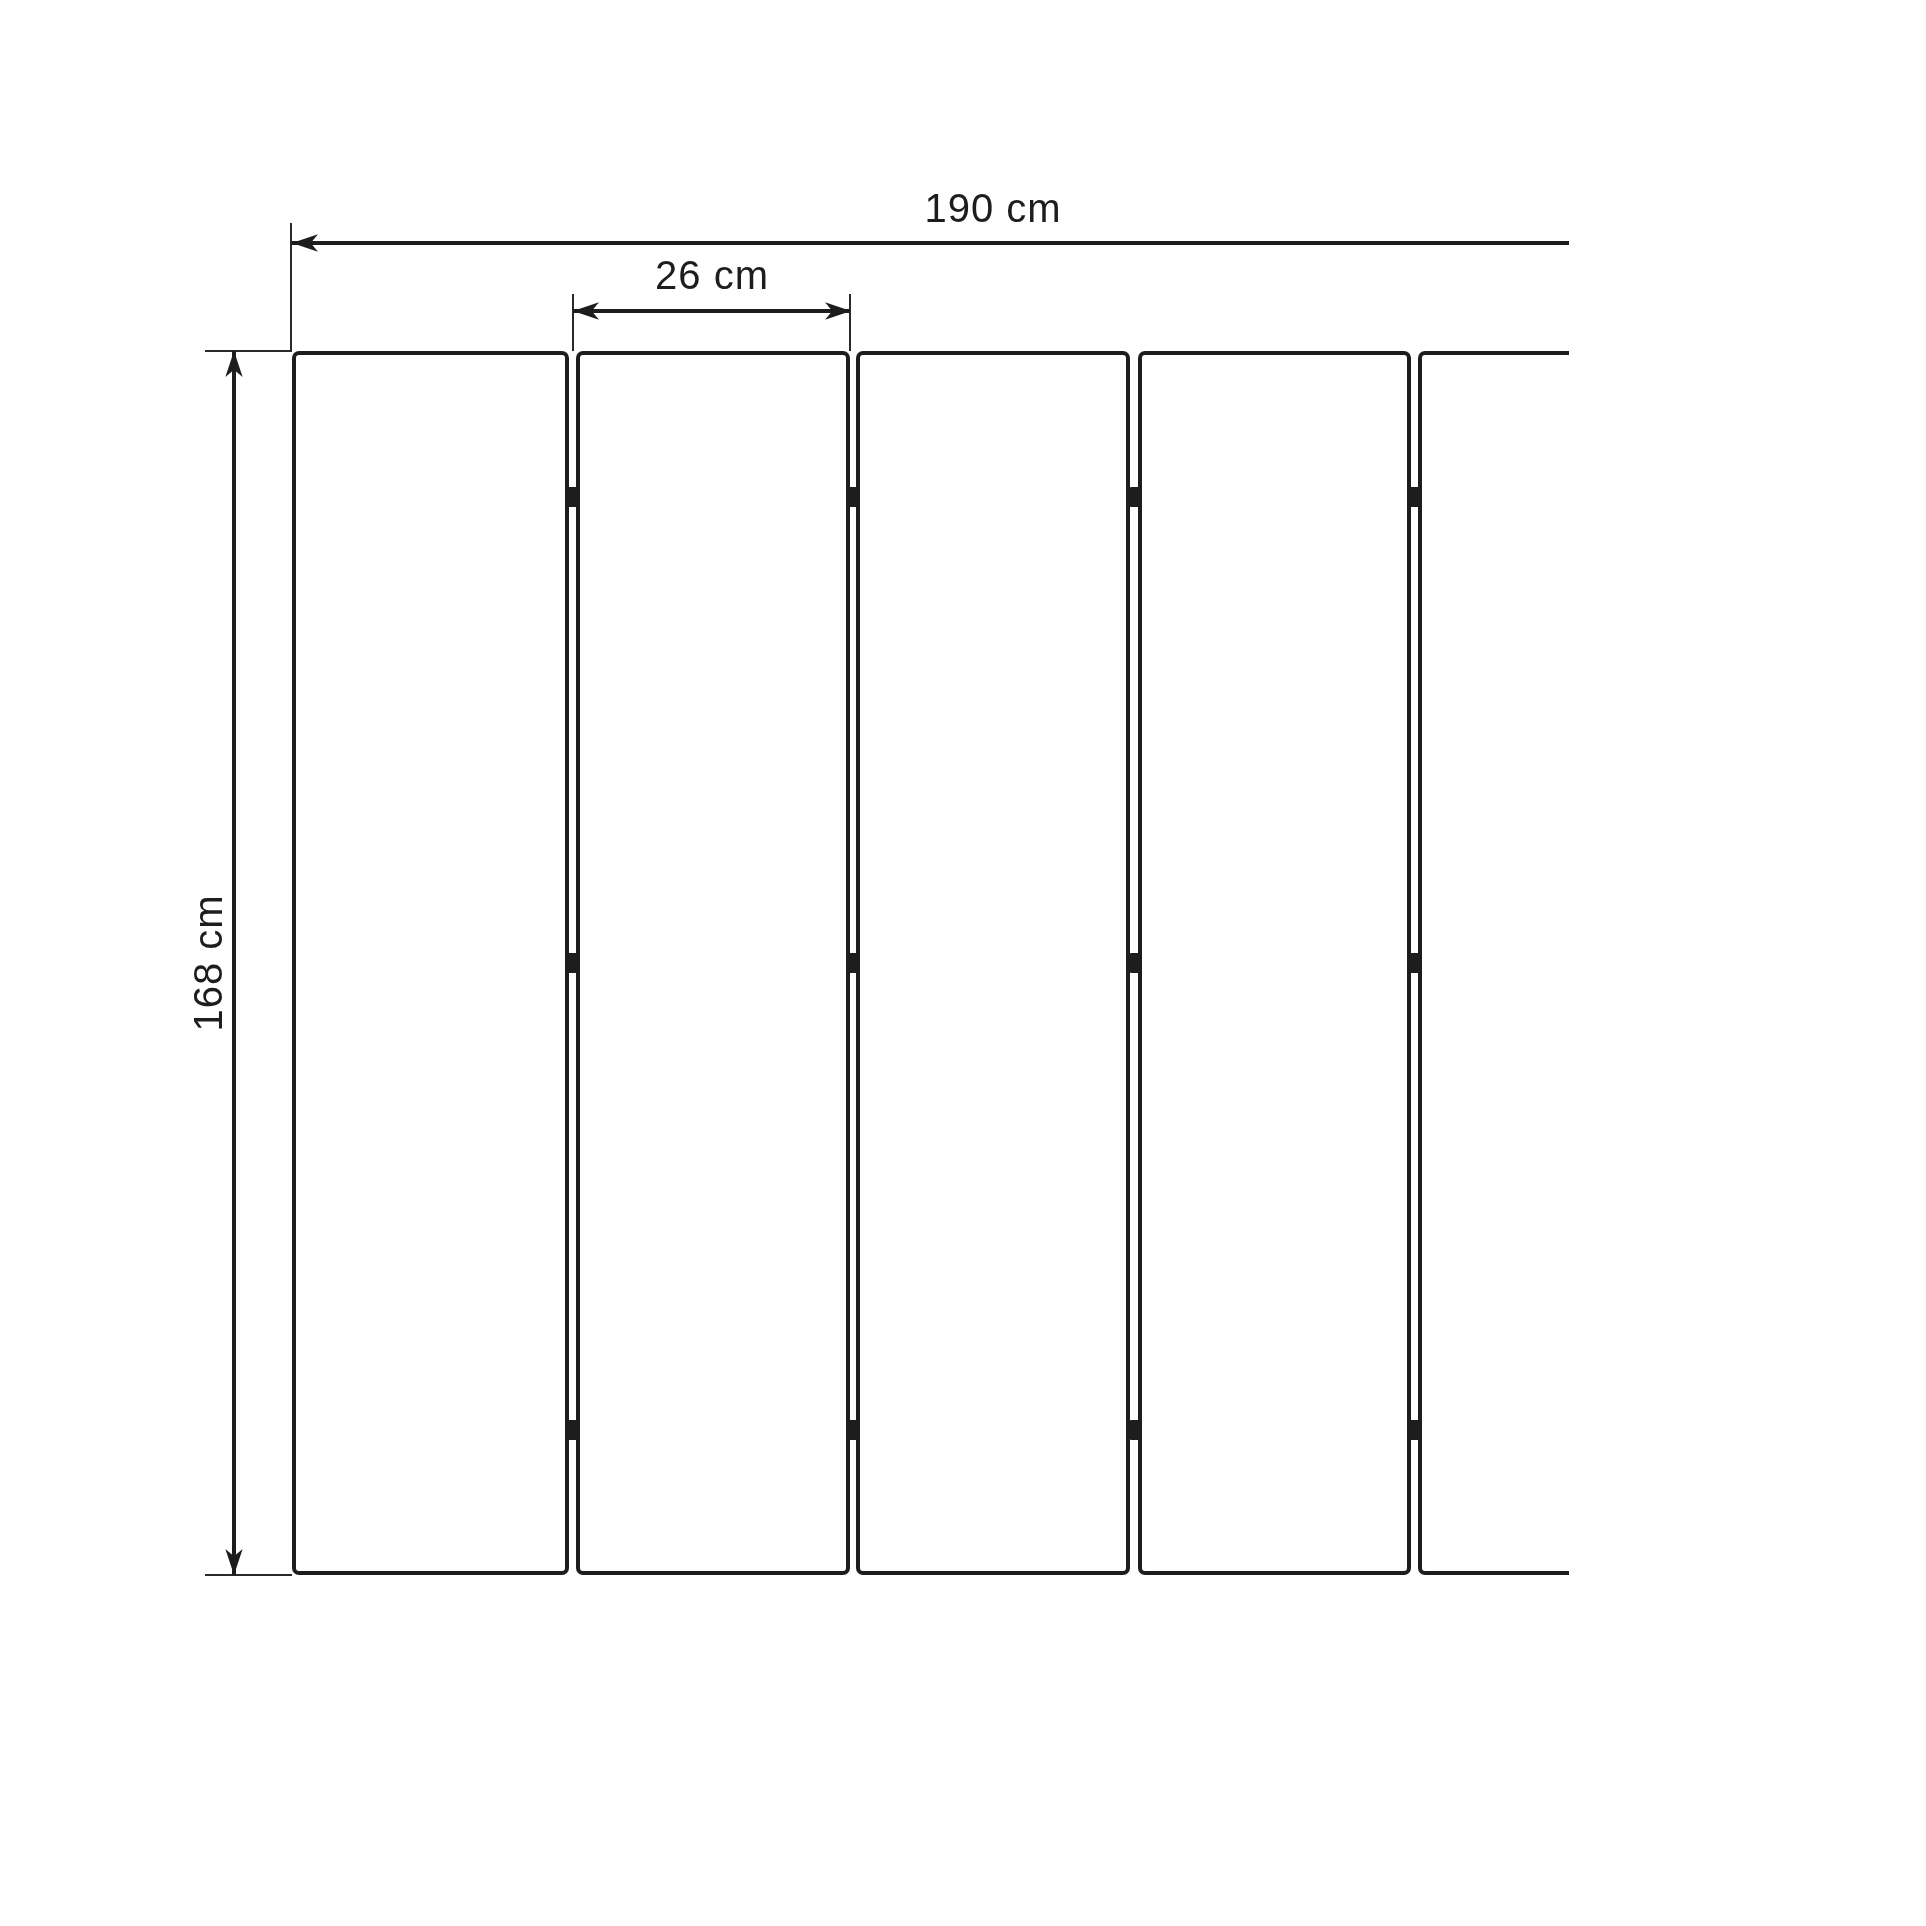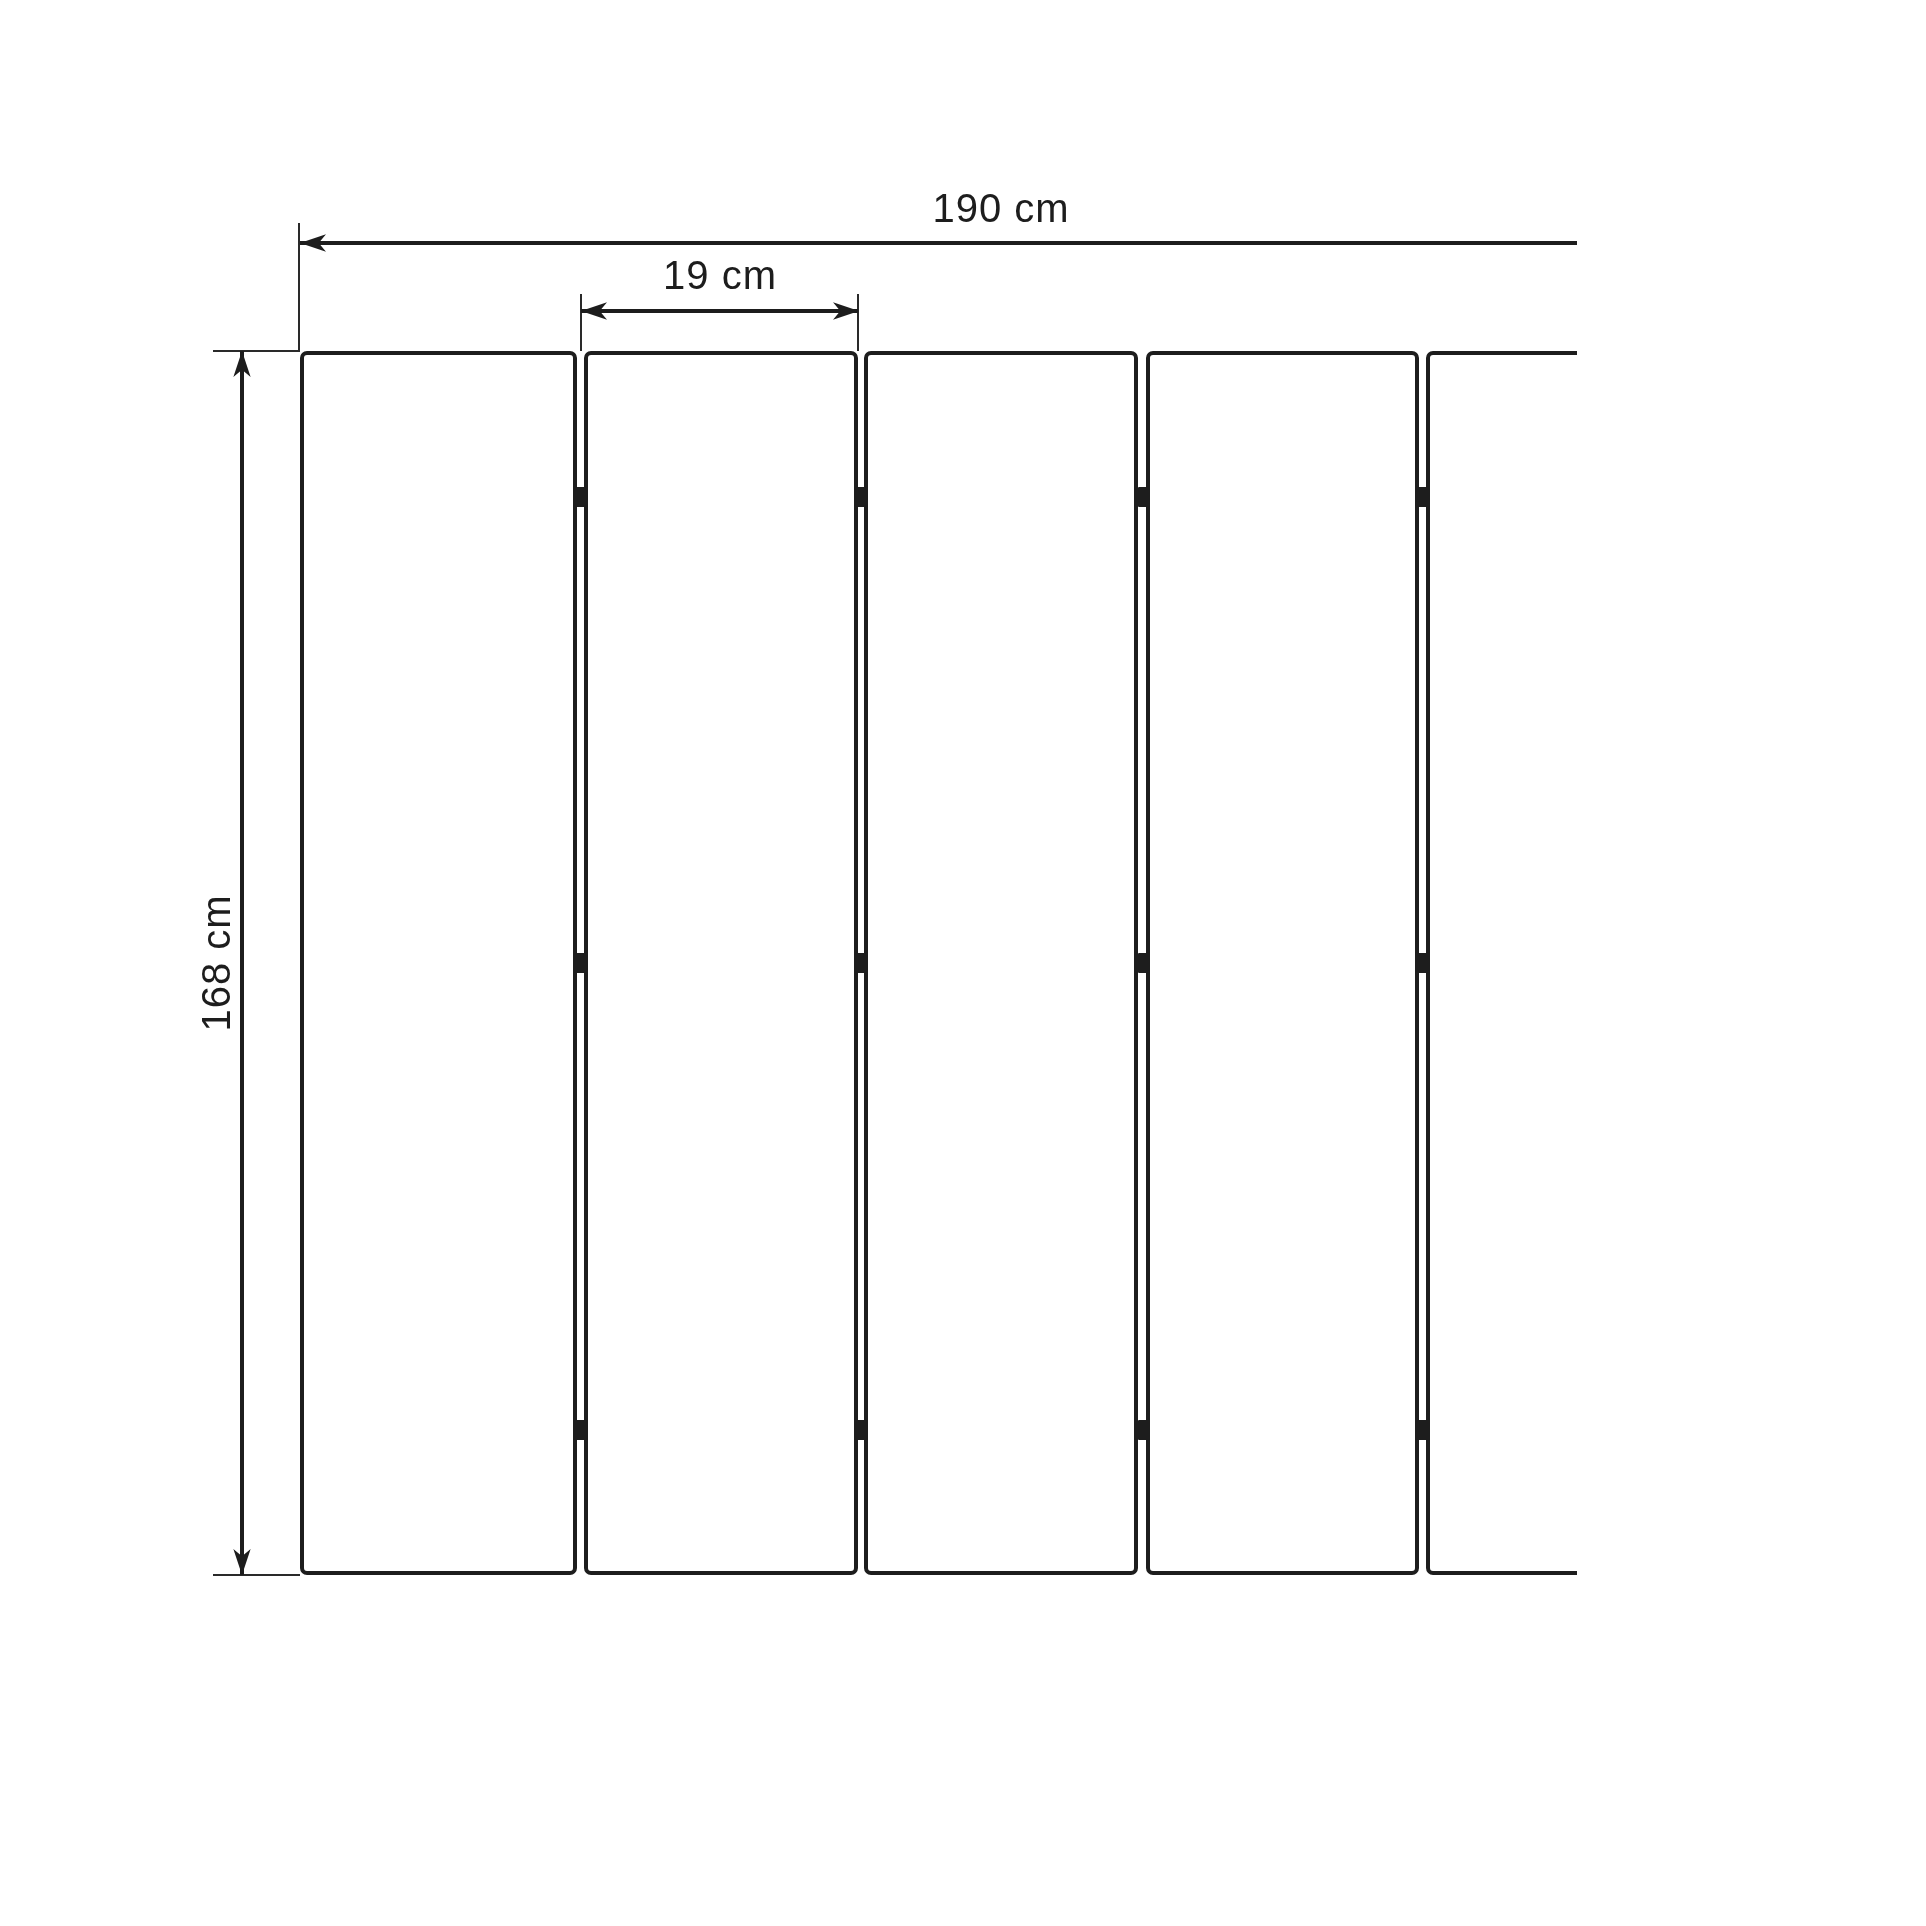--- a/index.html
+++ b/index.html
@@ -3,21 +3,21 @@
 <meta charset="utf-8">
 <style>
   :root{
     --line:#1d1d1d;
     --ext:#2a2a2a;
     --bg:#ffffff;
   }
   *{margin:0;padding:0;box-sizing:border-box;}
   html,body{background:var(--bg);}
   body{width:1927px;height:1927px;font-family:"Liberation Sans",sans-serif;}
-  .stage{position:relative;width:1569px;height:1927px;background:var(--bg);overflow:hidden;margin-left:8px;}
+  .stage{position:relative;width:1569px;height:1927px;background:var(--bg);overflow:hidden;}
 
   
   .panel{
     position:absolute;
     top:351px;height:1224px;
     background:#ffffff;
     border:4px solid var(--line);
     border-radius:7px;
   }
   .panel.p1{left:292px;width:277px;}
@@ -91,21 +91,21 @@
     <div class="ah right" style="left:1669px;top:234px"></div>
     <div class="dim-label" style="left:993px;top:188px">190 cm</div>
   </div>
 
   <div>
     <div class="ext" style="left:572px;top:294px;width:2px;height:57px"></div>
     <div class="ext" style="left:849px;top:294px;width:2px;height:57px"></div>
     <div class="dline" style="left:573px;top:309px;width:277px;height:4px"></div>
     <div class="ah left" style="left:573px;top:302px"></div>
     <div class="ah right" style="left:825px;top:302px"></div>
-    <div class="dim-label" style="left:712px;top:255px">19 cm</div>
+    <div class="dim-label" style="left:712px;top:255px">26 cm</div>
   </div>
 
   <div>
     <div class="ext" style="left:205px;top:350px;width:87px;height:2px"></div>
     <div class="ext" style="left:205px;top:1574px;width:87px;height:2px"></div>
     <div class="dline" style="left:232px;top:351px;width:4px;height:1224px"></div>
     <div class="ah up" style="left:225px;top:351px"></div>
     <div class="ah down" style="left:225px;top:1549px"></div>
     <div class="dim-label vertical" style="left:208px;top:963px">168 cm</div>
   </div>

